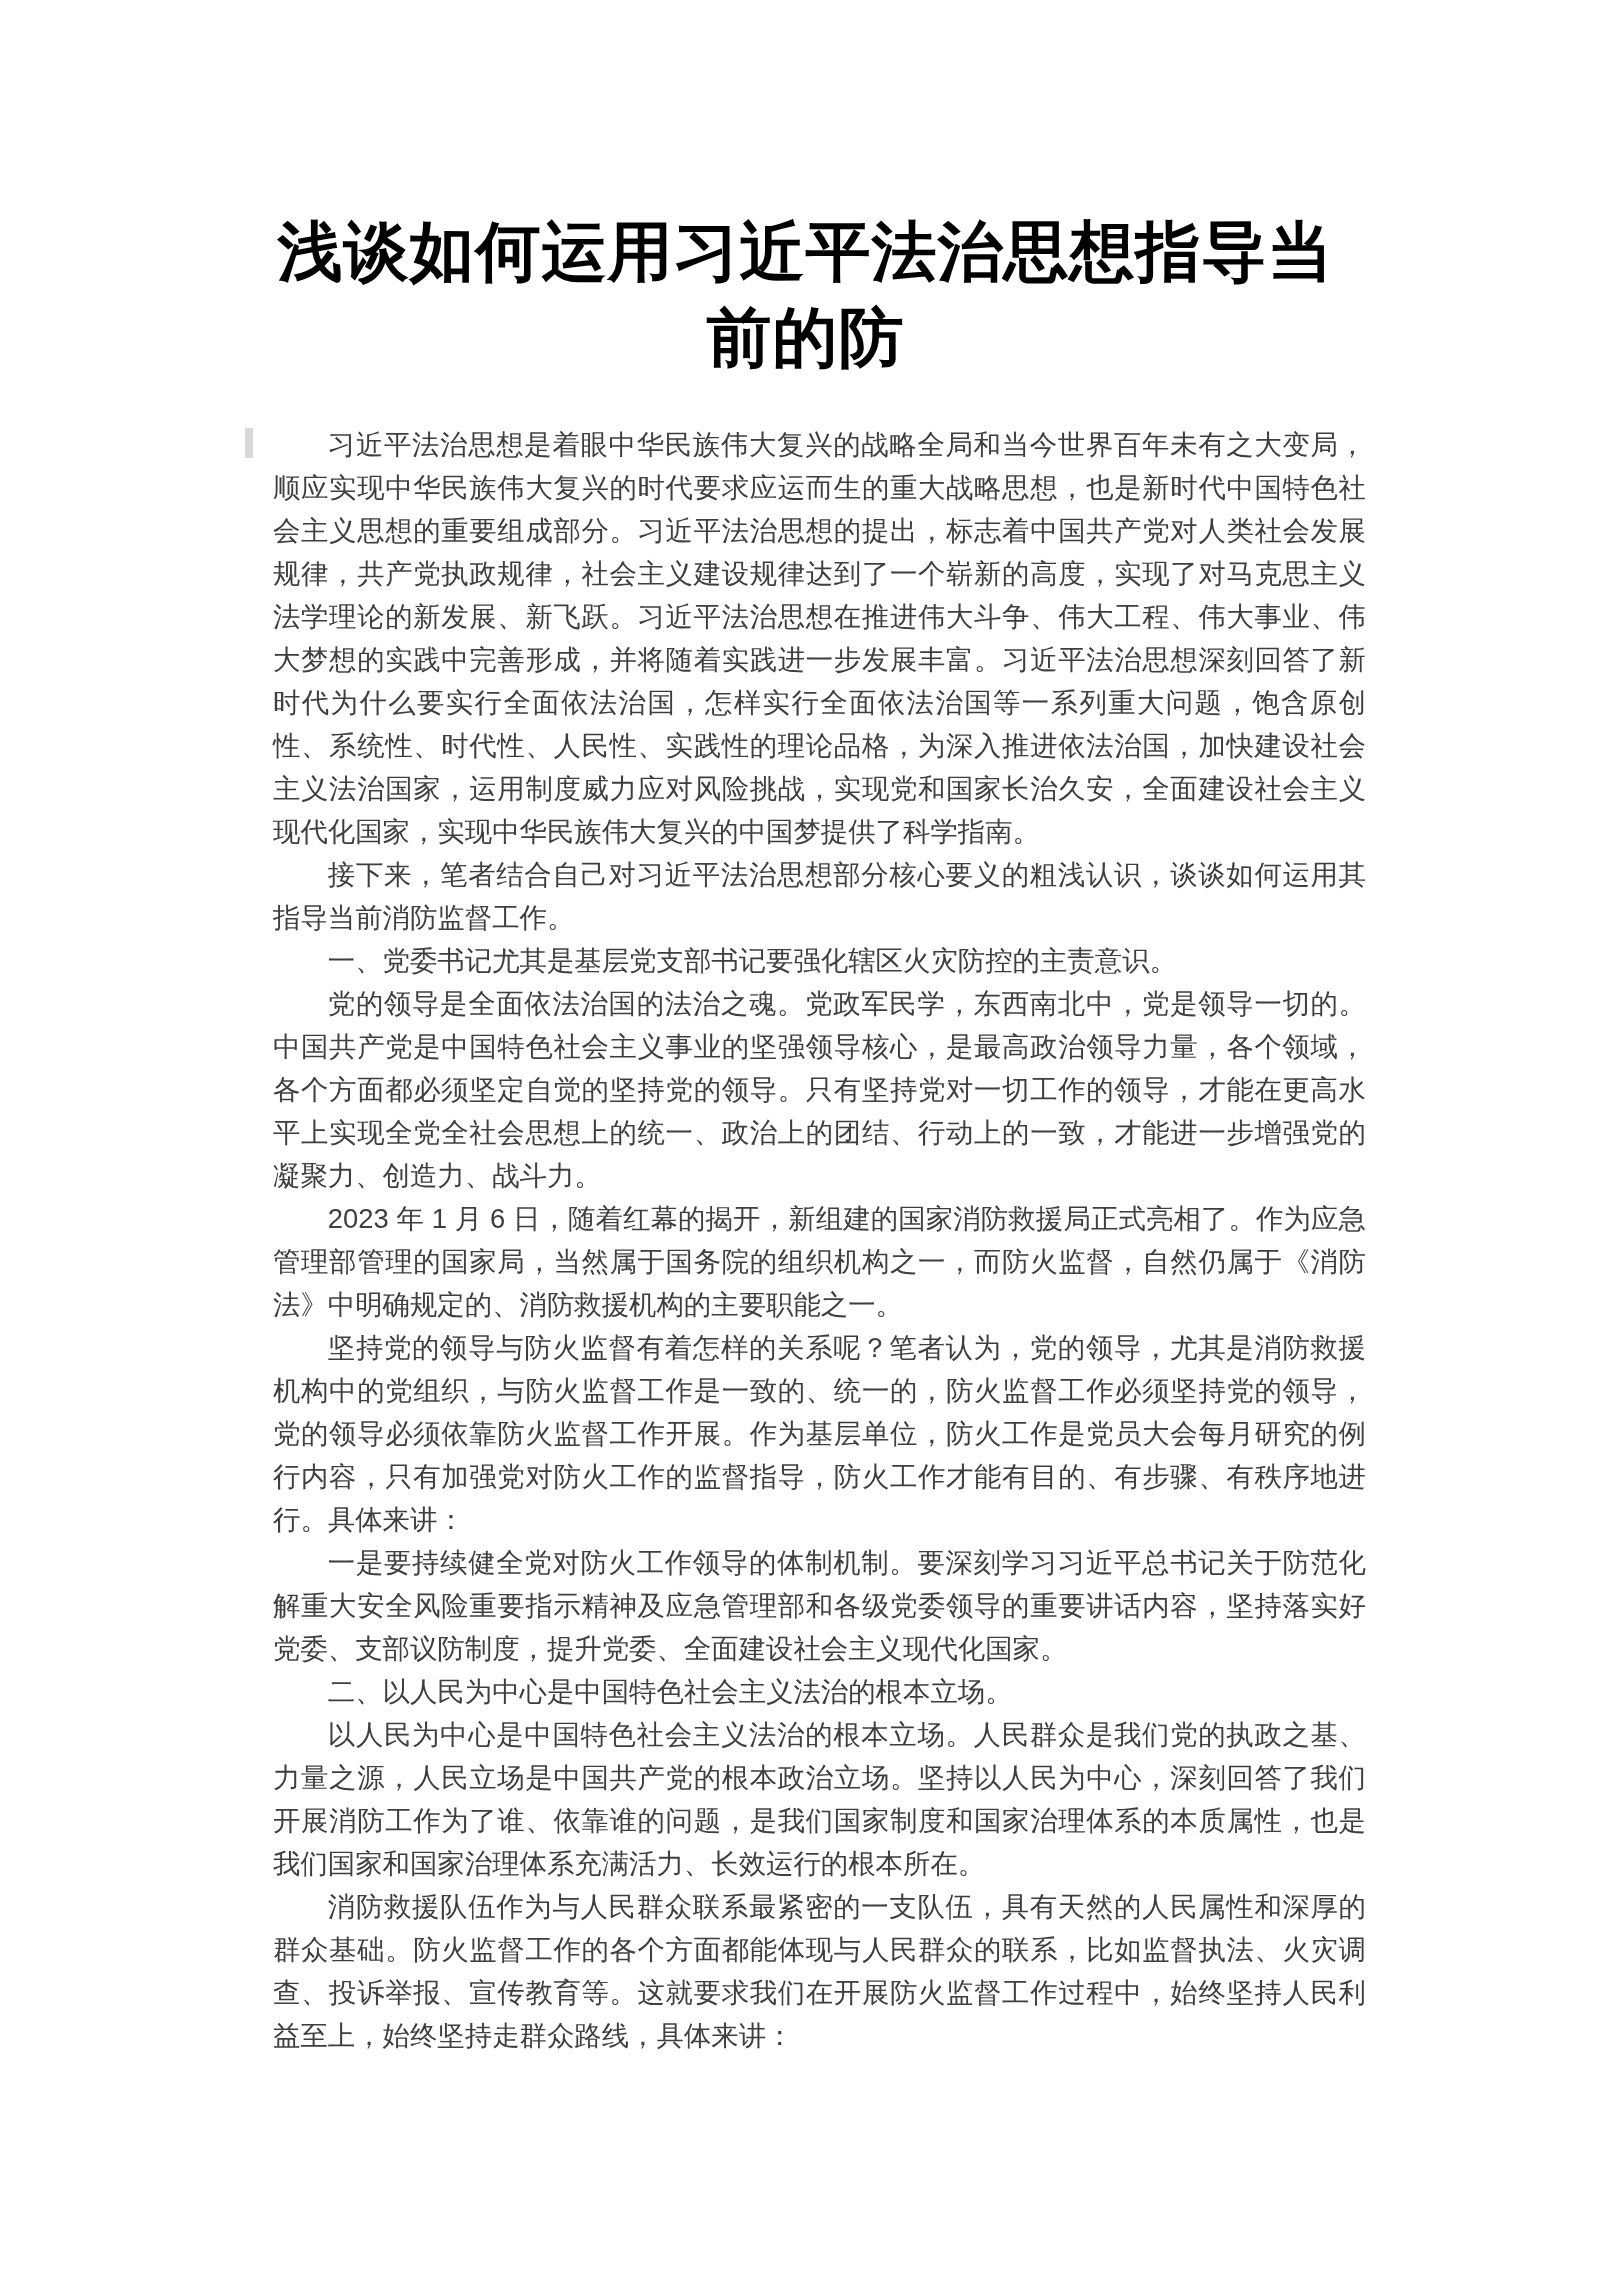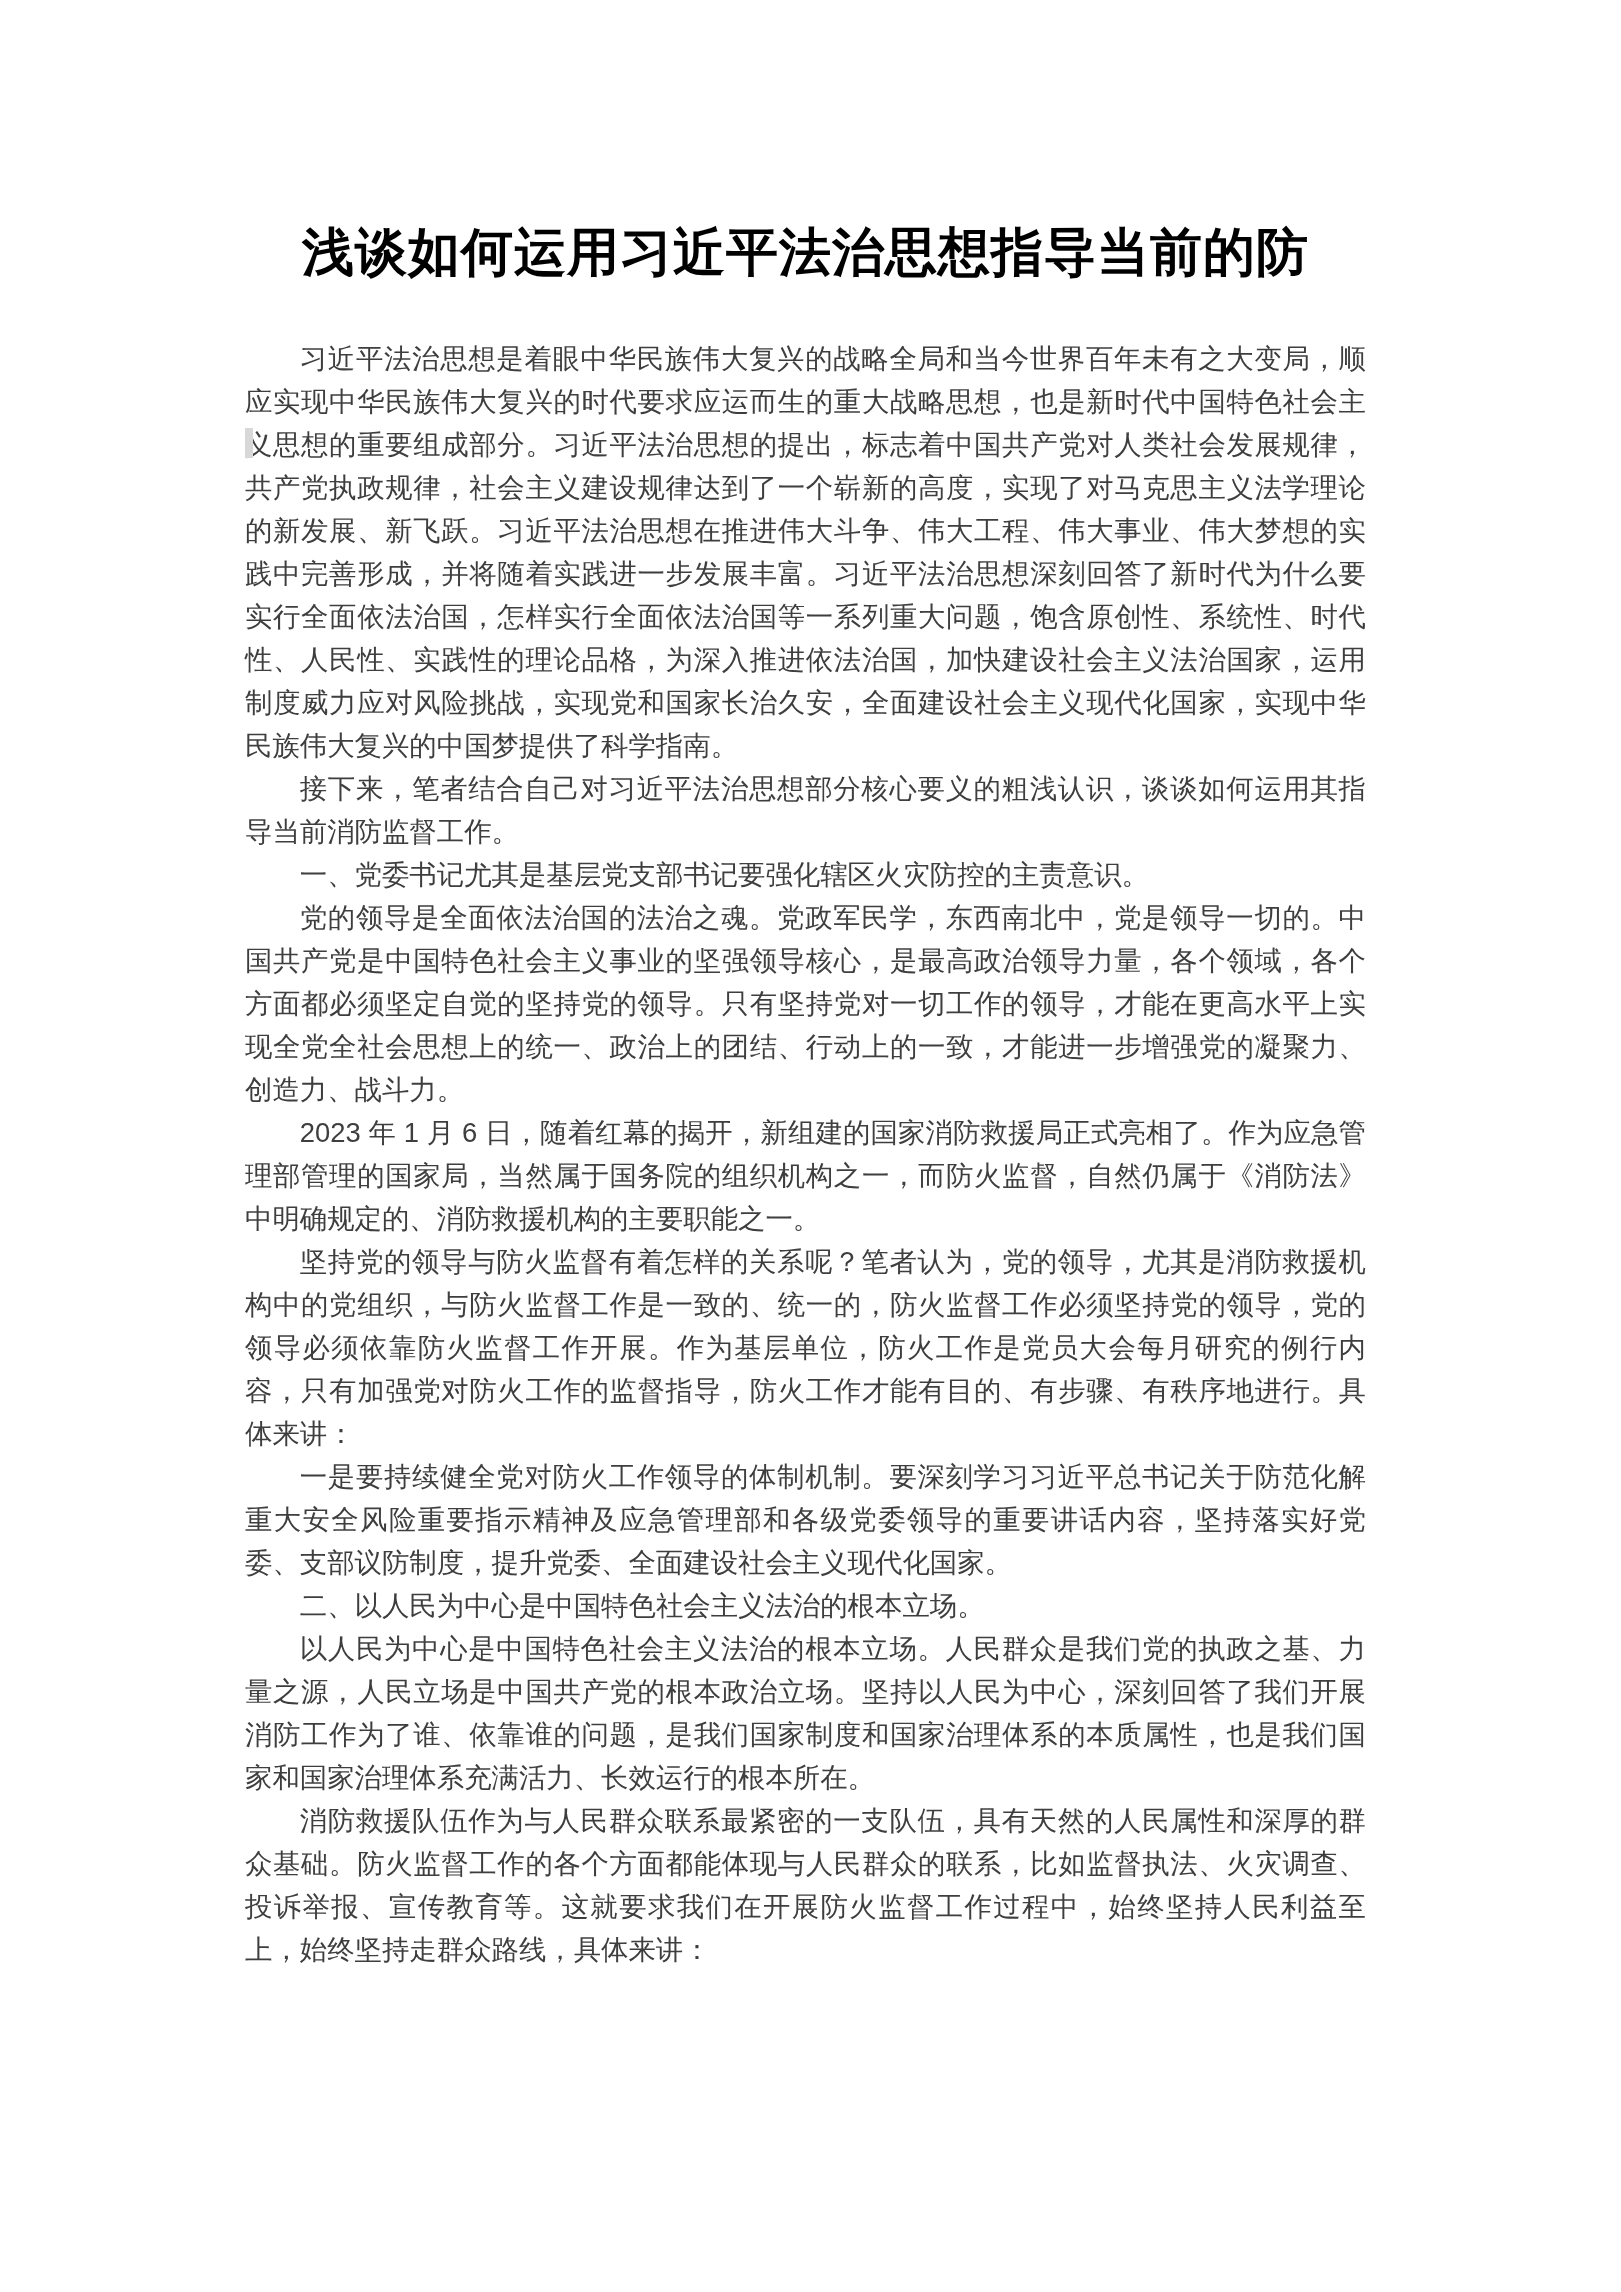--- a/index.html
+++ b/index.html
@@ -12,33 +12,34 @@
     width: 1621px;
     height: 2293px;
     background: #ffffff;
     box-sizing: border-box;
     padding: 209px 255px 0 245px;
     font-family: "Liberation Sans", sans-serif;
     overflow: hidden;
   }
   .doc-title {
     margin: 0;
-    font-size: 52px;
+    font-size: 65px;
     line-height: 86px;
     font-weight: 700;
     color: #000000;
     text-align: center;
     letter-spacing: 1px;
   }
   .doc-body {
     margin-top: 42px;
     font-size: 27.4px;
     line-height: 43px;
     color: #3e3e3e;
     text-align: justify;
+    margin-left: 28px;
   }
   .doc-body p {
     margin: 0;
     text-indent: 2em;
     word-break: break-all;
   }
   .caret-bar {
     position: absolute;
     left: 245px;
     top: 428px;

